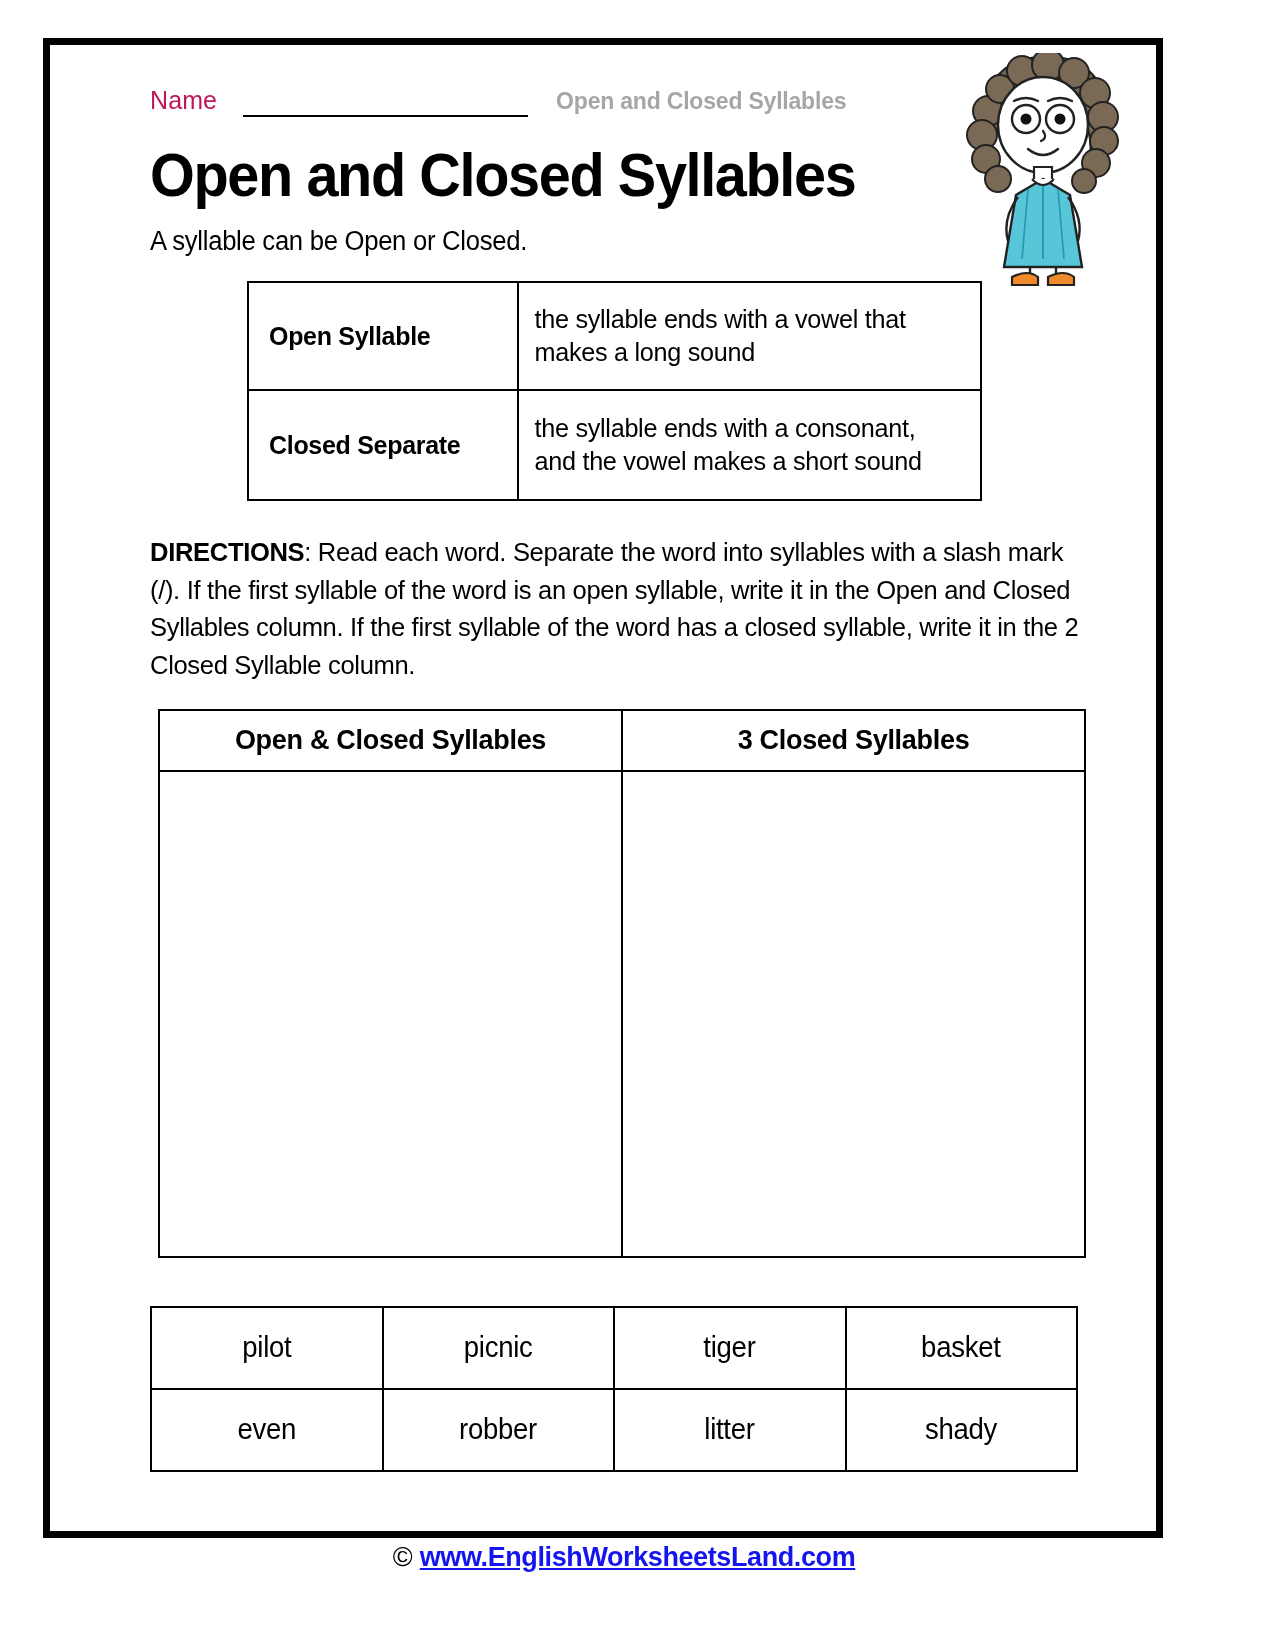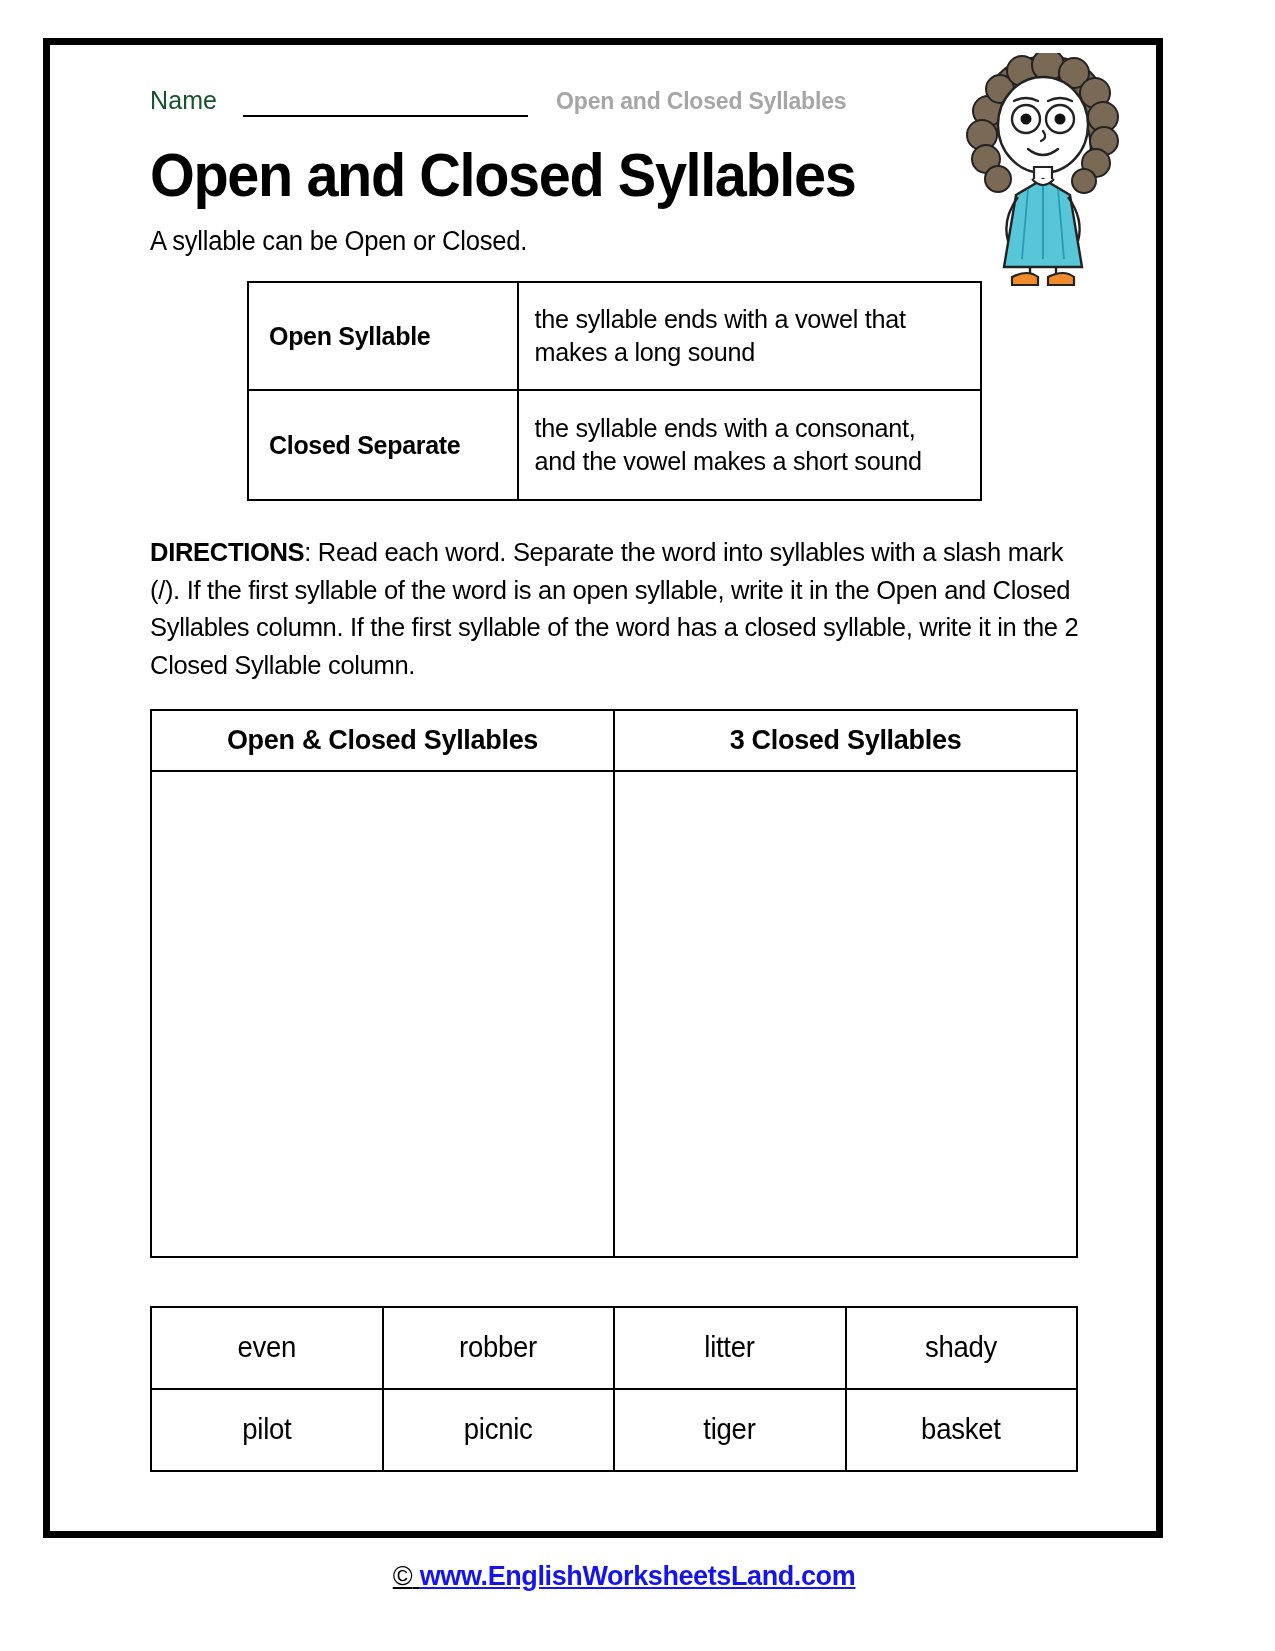--- a/index.html
+++ b/index.html
@@ -35,21 +35,21 @@
 
   
   .header-row {
     display: flex;
     align-items: flex-end;
     height: 44px;
     position: relative;
   }
   .name-label {
     font-size: 25px;
-    color: #14532d;
+    color: #be185d;
     letter-spacing: 0.1px;
     padding-bottom: 2px;
   }
   .name-line {
     width: 285px;
     border-bottom: 2px solid #000;
     height: 26px;
     margin-left: 26px;
   }
   .header-title {
@@ -132,20 +132,21 @@
     width: 975px;
   }
   .directions b { font-weight: bold; }
 
   
   .answer-table {
     border-collapse: collapse;
     width: 928px;
     margin-top: 24px;
     table-layout: fixed;
+    margin-left: 8px;
   }
   .answer-table th {
     border: 2px solid #000;
     font-size: 27px;
     font-weight: bold;
     height: 57px;
     letter-spacing: -0.3px;
   }
   .answer-table td {
     border: 2px solid #000;
@@ -167,24 +168,23 @@
     letter-spacing: -0.3px;
   }
   .word-bank td span {
     display: inline-block;
     transform: scaleX(0.95);
   }
 
   
   .footer {
     text-align: center;
-    margin-top: 89px;
+    margin-top: 70px;
     font-size: 27px;
     letter-spacing: -0.2px;
-    text-decoration: underline;
   }
   .footer .copy { color: #000; }
   .footer .link {
     color: #1414ee;
     text-decoration: underline;
     font-weight: bold;
     letter-spacing: -0.4px;
   }
 </style>
 </head>
@@ -284,31 +284,31 @@
         <tr>
           <td></td>
           <td></td>
         </tr>
       </tbody>
     </table>
 
     <table class="word-bank">
       <tbody>
         <tr>
+          <td><span>pilot</span></td>
+          <td><span>picnic</span></td>
+          <td><span>tiger</span></td>
+          <td><span>basket</span></td>
+        </tr>
+        <tr>
           <td><span>even</span></td>
           <td><span>robber</span></td>
           <td><span>litter</span></td>
           <td><span>shady</span></td>
         </tr>
-        <tr>
-          <td><span>pilot</span></td>
-          <td><span>picnic</span></td>
-          <td><span>tiger</span></td>
-          <td><span>basket</span></td>
-        </tr>
       </tbody>
     </table>
 
     <div class="footer">
       <span class="copy">©</span>
       <span class="link">www.EnglishWorksheetsLand.com</span>
     </div>
 
   </div>
 </div>

